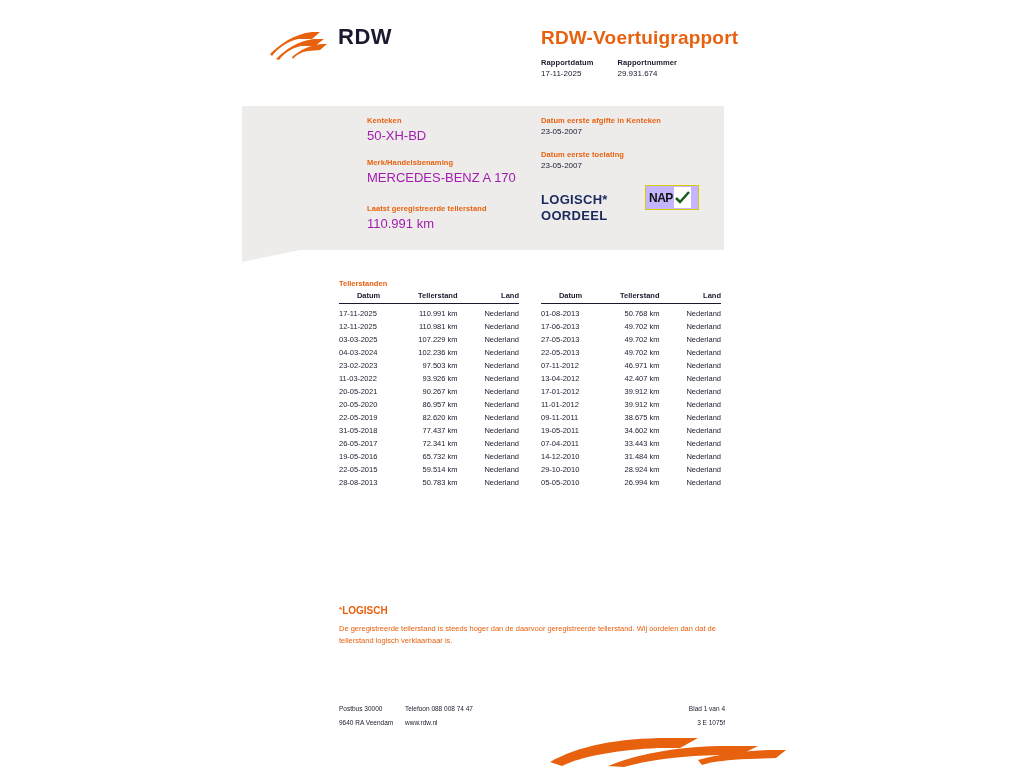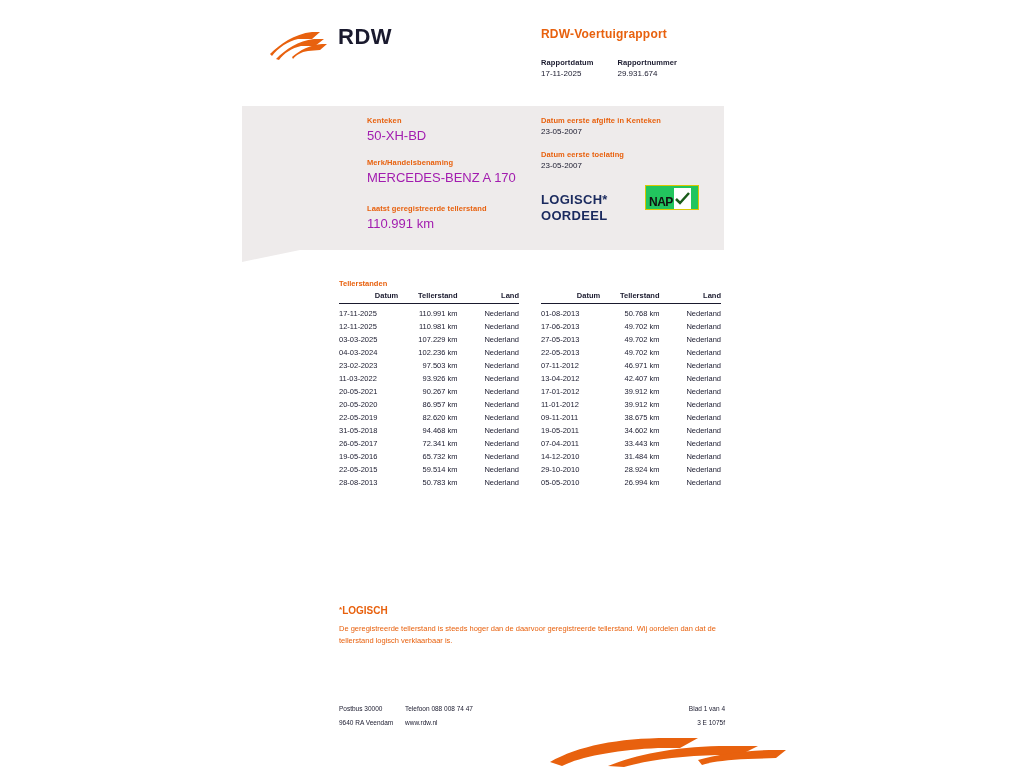--- a/index.html
+++ b/index.html
@@ -38,21 +38,21 @@
     top: 24px;
     font-size: 22px;
     font-weight: bold;
     letter-spacing: 0.5px;
     color: #1a1a2e;
   }
   .report-title {
     position: absolute;
     left: 541px;
     top: 27px;
-    font-size: 12px;
+    font-size: 19px;
     font-weight: bold;
     color: #e8610e;
     letter-spacing: 0.2px;
   }
   .meta {
     position: absolute;
     left: 541px;
     top: 58px;
     display: flex;
     gap: 24px;
@@ -130,24 +130,24 @@
     color: #1a2a5e;
     line-height: 16px;
     letter-spacing: 0.3px;
   }
   .nap-badge {
     position: absolute;
     left: 645px;
     top: 185px;
     width: 52px;
     height: 23px;
-    background: #22c55e;
+    background: #c4b5fd;
     border: 1px solid #d9c900;
     display: flex;
-    align-items: flex-end;
+    align-items: center;
   }
   .nap-badge .nap-text {
     font-size: 12px;
     font-weight: bold;
     color: #111;
     letter-spacing: -0.5px;
     padding-left: 3px;
   }
   .nap-badge .nap-check {
     margin-left: 1px;
@@ -173,21 +173,21 @@
     position: absolute;
     border-collapse: collapse;
     font-size: 7.5px;
     color: #1a1a2e;
   }
   .teller-table.left  { left: 339px; top: 291px; width: 180px; }
   .teller-table.right { left: 541px; top: 291px; width: 180px; }
   .teller-table th {
     font-size: 7.5px;
     font-weight: bold;
-    text-align: right;
+    text-align: center;
     padding: 0 0 3px 0;
     border-bottom: 1px solid #1a1a2e;
     color: #1a1a2e;
   }
   .teller-table th.c-date { width: 62px; }
   .teller-table th.c-km   { width: 62px; text-align: right; padding-right: 8px;}
   .teller-table th.c-land { width: 56px; text-align: right; }
   .teller-table td {
     padding: 2px 0 2px 0;
     font-size: 7.5px;
@@ -352,21 +352,21 @@
           <td class="c-km">86.957 km</td>
           <td class="c-land">Nederland</td>
         </tr>
         <tr>
           <td class="c-date">22-05-2019</td>
           <td class="c-km">82.620 km</td>
           <td class="c-land">Nederland</td>
         </tr>
         <tr>
           <td class="c-date">31-05-2018</td>
-          <td class="c-km">94.468 km</td>
+          <td class="c-km">77.437 km</td>
           <td class="c-land">Nederland</td>
         </tr>
         <tr>
           <td class="c-date">26-05-2017</td>
           <td class="c-km">72.341 km</td>
           <td class="c-land">Nederland</td>
         </tr>
         <tr>
           <td class="c-date">19-05-2016</td>
           <td class="c-km">65.732 km</td>

